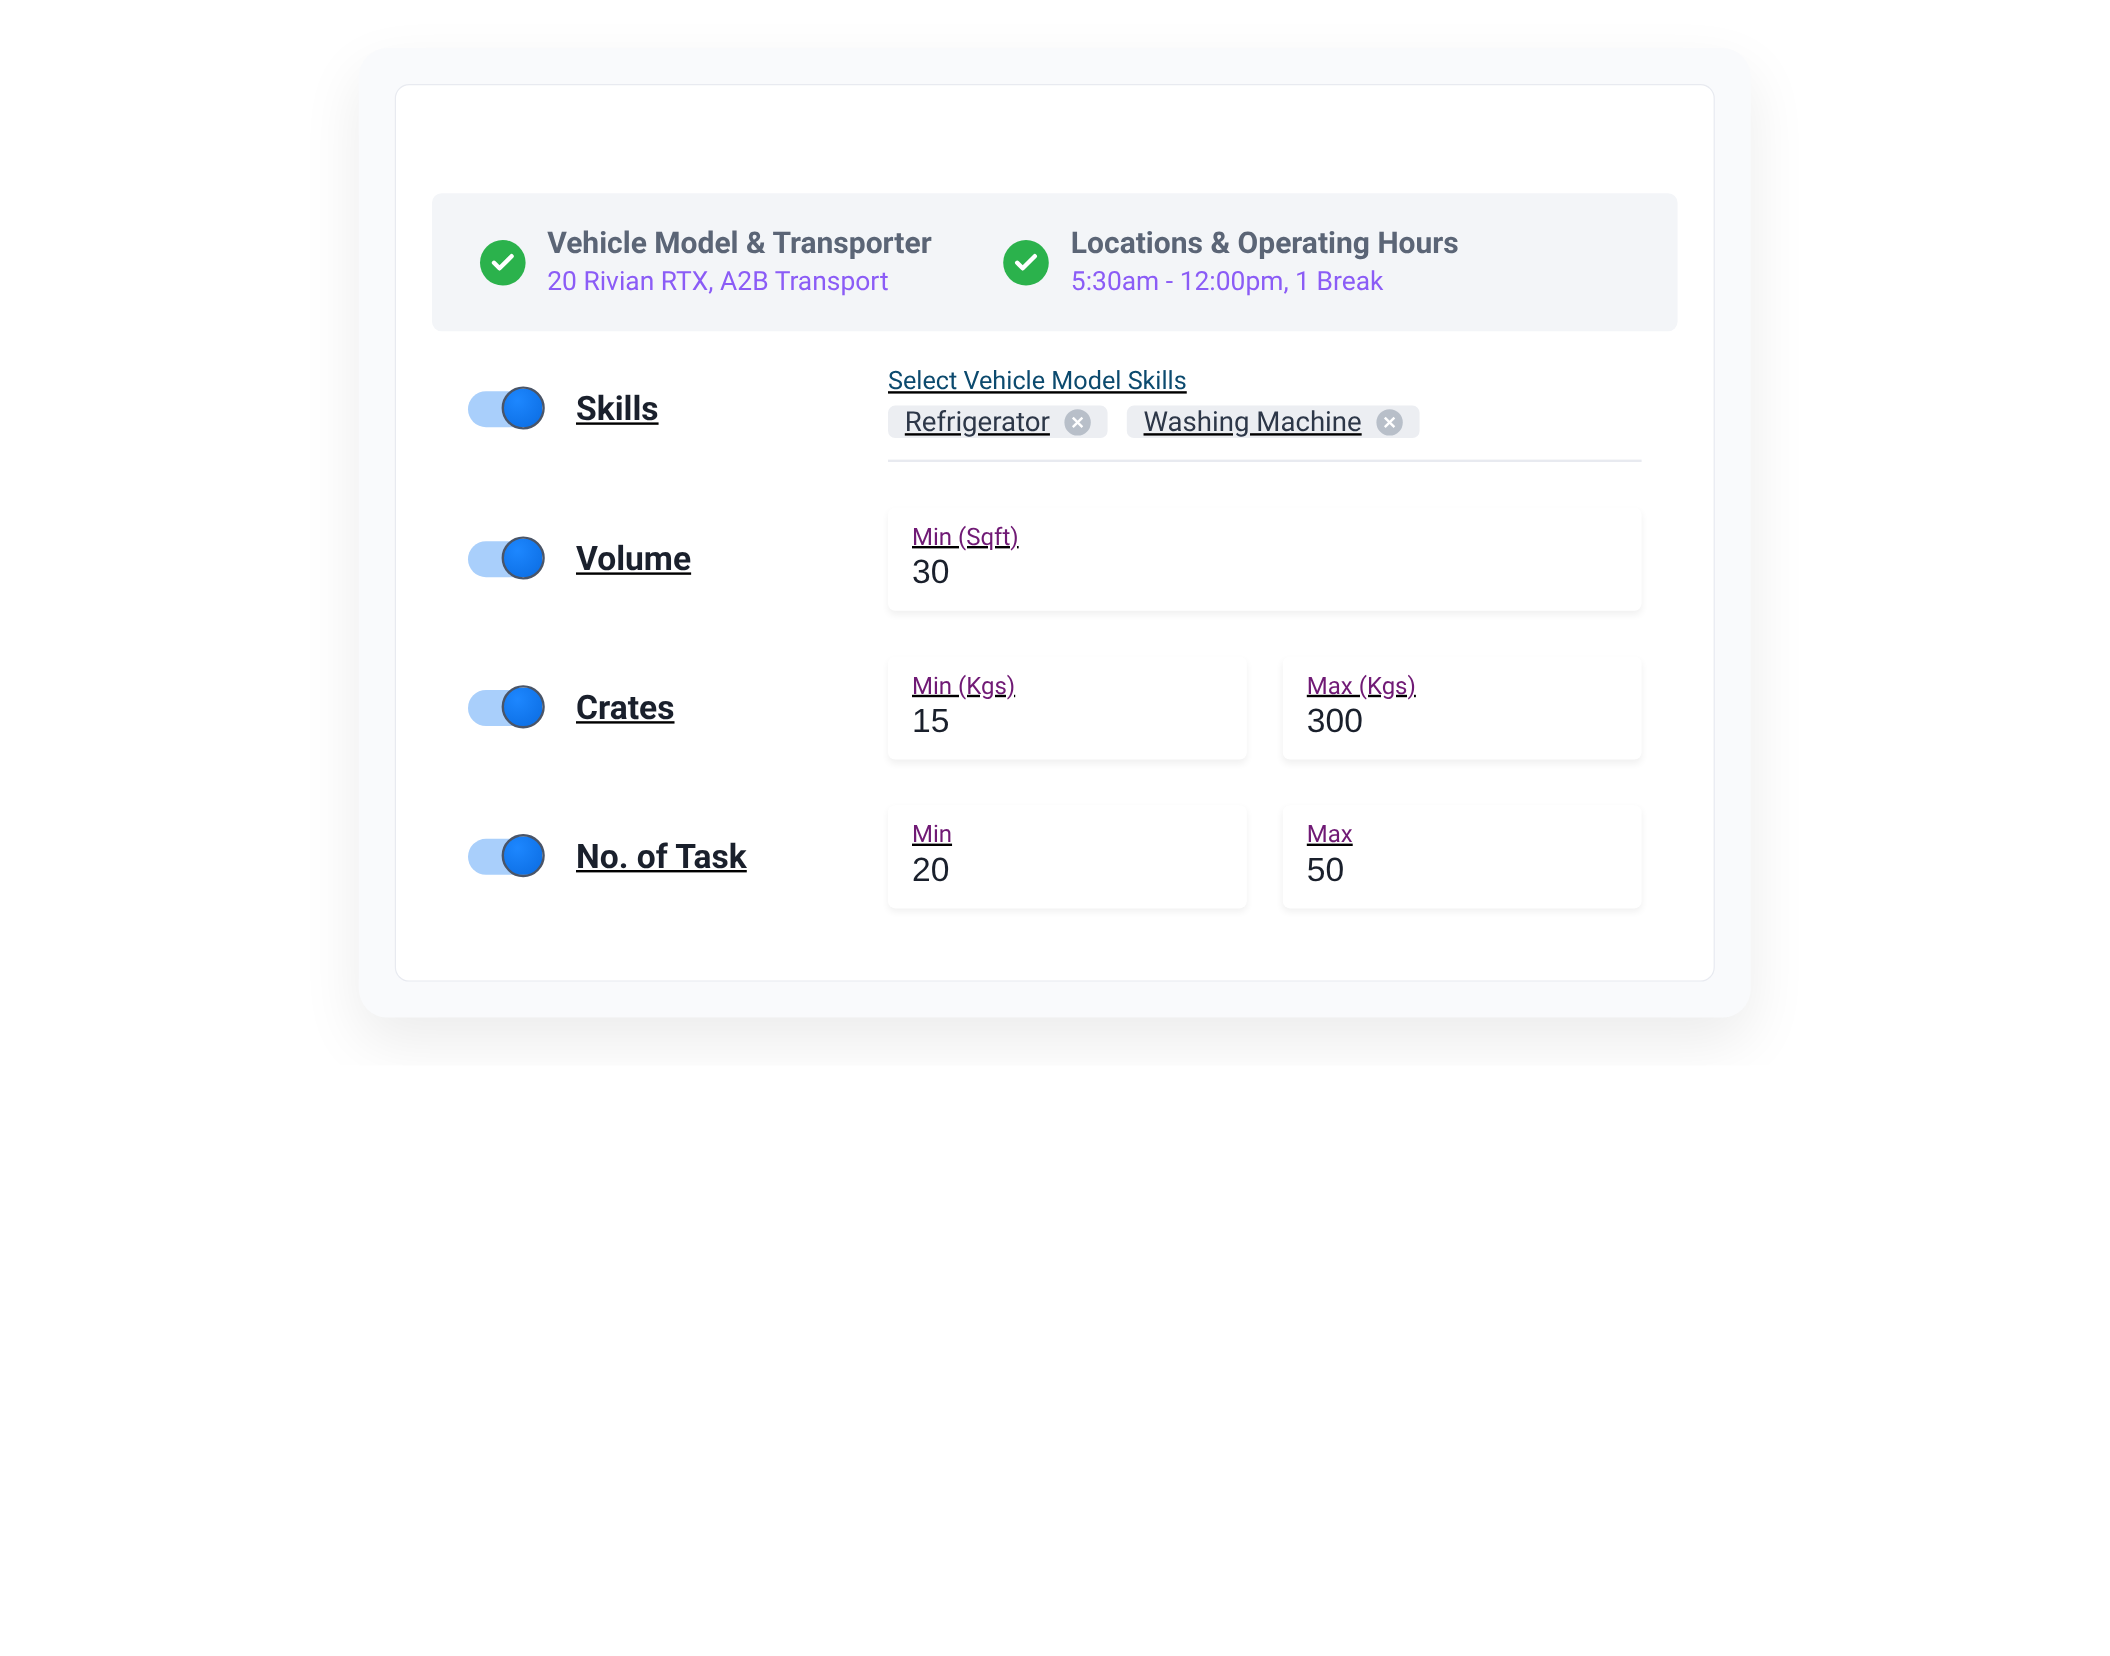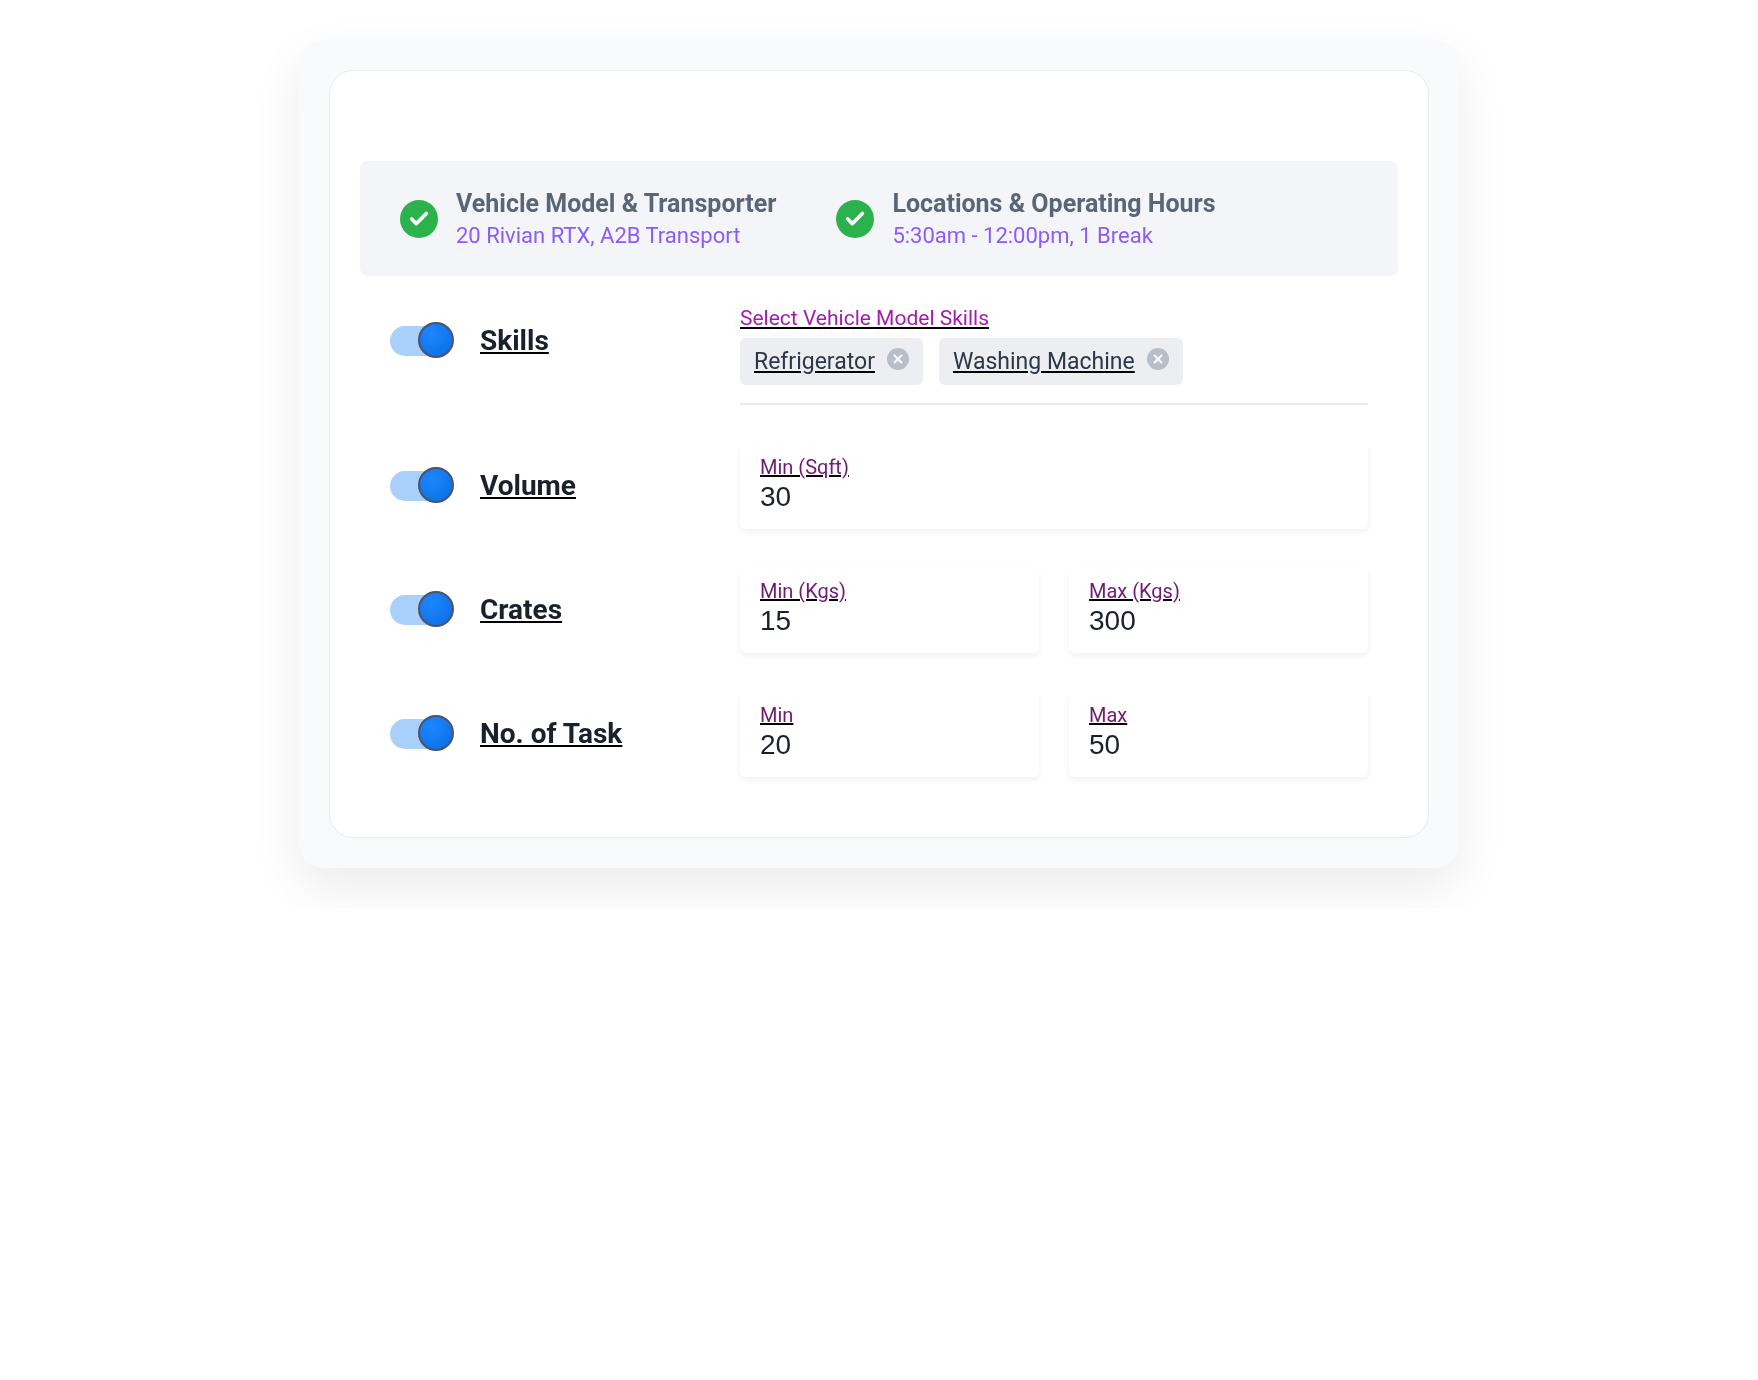--- a/index.html
+++ b/index.html
@@ -12,21 +12,21 @@
     width: 1160px;
     margin: 0 auto;
     background: #f9fafc;
     border-radius: 24px;
     padding: 30px;
     box-shadow: 0 20px 50px rgba(0,0,0,0.08);
   }
   .inner-card {
     background: #ffffff;
     border: 1px solid #e8eaf0;
-    border-radius: 24px;
+    border-radius: 12px;
     padding: 0 0 60px 0;
   }
   .steps-bar {
     display: flex;
     gap: 60px;
     padding: 28px 40px;
     margin: 90px 0 30px 0;
     background: #f3f5f8;
     border-radius: 8px;
     margin-left: 30px;
@@ -100,36 +100,36 @@
   .row-label {
     font-size: 28px;
     font-weight: 700;
     color: #1a202c;
   }
   .row-right {
     flex: 1;
   }
   .skills-label {
     font-size: 21px;
-    color: #a21caf;
+    color: #0c4a6e;
     margin-bottom: 8px;
   }
   .tags-row {
     display: flex;
     gap: 16px;
     padding-bottom: 18px;
     border-bottom: 2px solid #e8eaf0;
   }
   .tag {
     display: inline-flex;
-    align-items: flex-start;
+    align-items: center;
     gap: 12px;
     background: #eceef2;
     border-radius: 6px;
-    padding: 10px 14px;
+    padding: 0 14px;
     font-size: 23px;
     color: #2d3748;
   }
   .tag-close {
     width: 22px;
     height: 22px;
     border-radius: 50%;
     background: #b8bfc9;
     display: flex;
     align-items: center;

